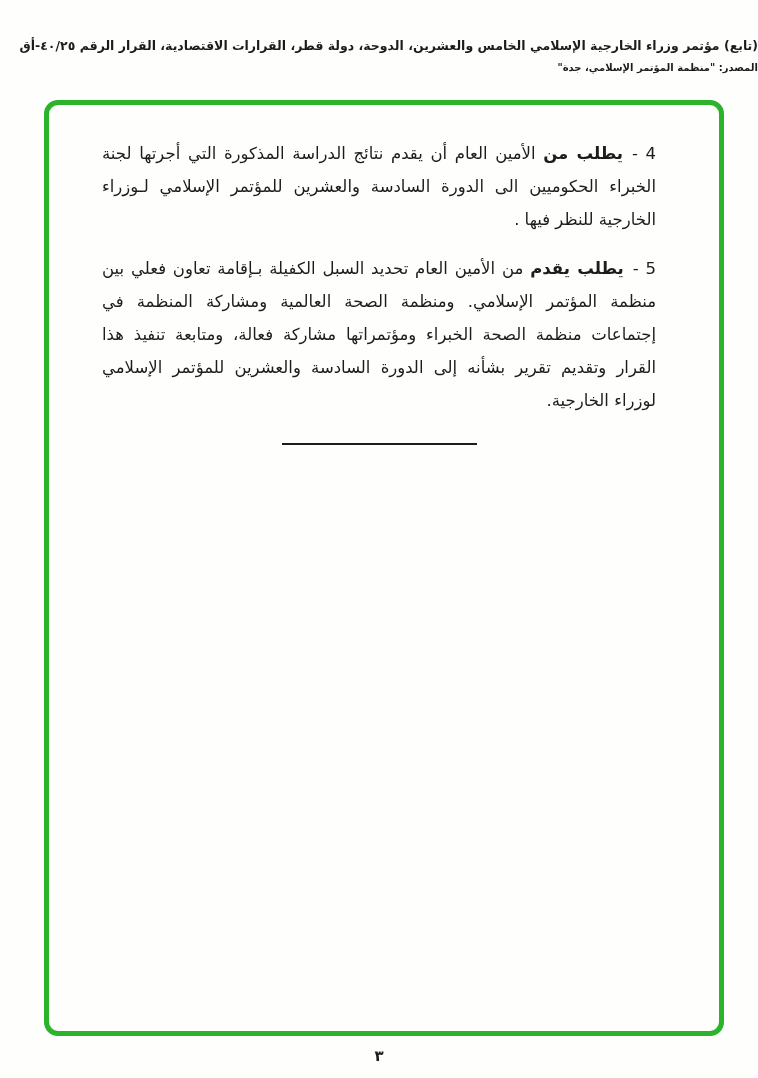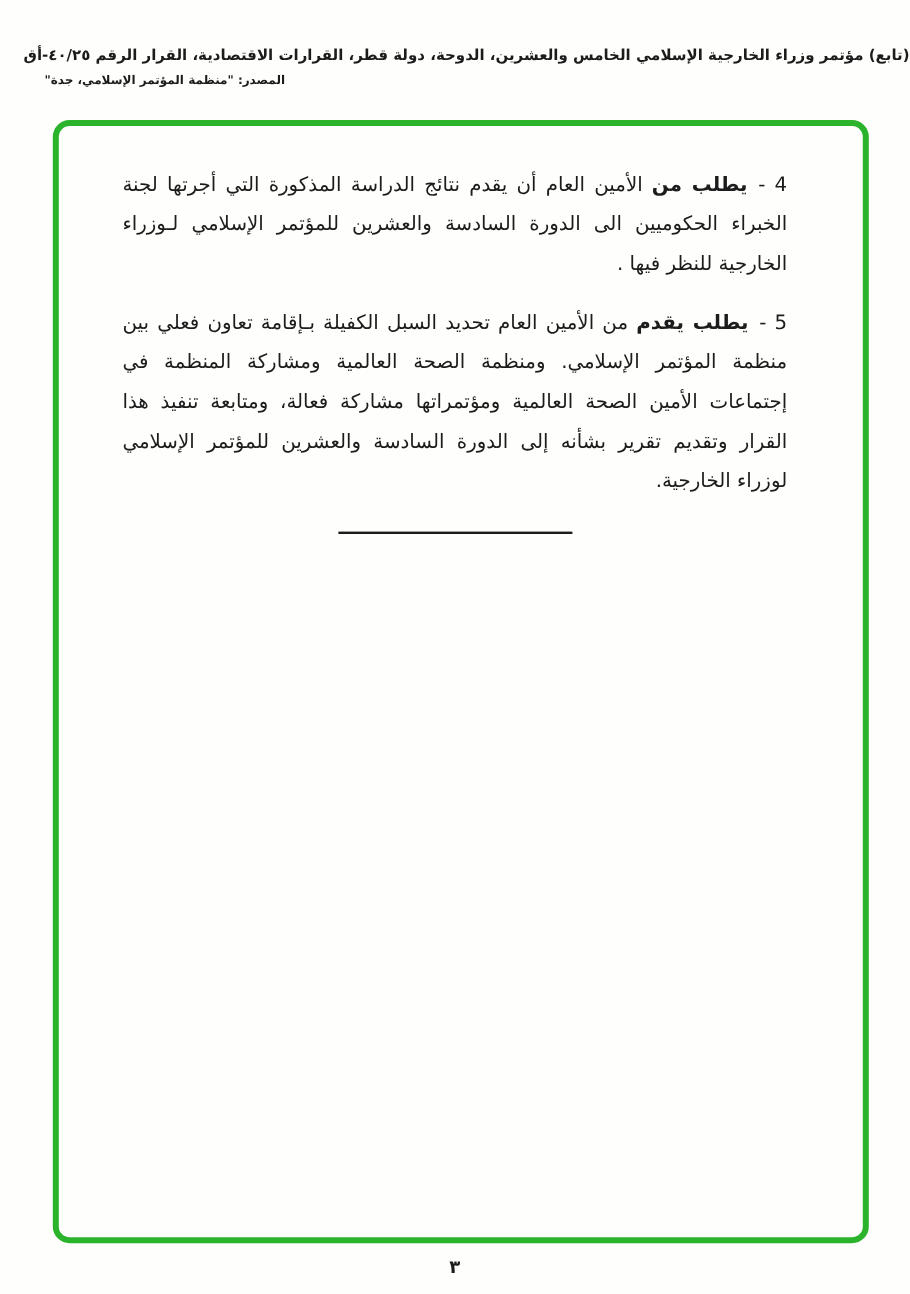--- a/index.html
+++ b/index.html
@@ -12,21 +12,21 @@
     background: #fefefc;
     font-family: "DejaVu Sans", sans-serif;
     color: var(--ink, #1c1c1c);
   }
   .page { position: absolute; inset: 0; }
 
   
   .doc-header {
     position: absolute;
     top: 38px; left: 0; right: 0;
-    text-align: left;
+    text-align: right;
     direction: rtl;
     padding-left: 37px;
   }
   .doc-title {
     font-size: 12.5px;
     font-weight: bold;
     white-space: nowrap;
     color: var(--ink, #1c1c1c);
   }
   .doc-source {
@@ -92,21 +92,21 @@
 
   <div class="frame"></div>
 
   <main class="content">
 
     <p class="item">
       <span class="marker">4 -</span><span class="lead">يطلب من</span><span> الأمين العام أن يقدم نتائج الدراسة المذكورة التي أجرتها لجنة الخبراء الحكوميين الى الدورة السادسة والعشرين للمؤتمر الإسلامي لـوزراء الخارجية للنظر فيها .</span>
     </p>
 
     <p class="item">
-      <span class="marker">5 -</span><span class="lead">يطلب يقدم</span><span> من الأمين العام تحديد السبل الكفيلة بـإقامة تعاون فعلي بين منظمة المؤتمر الإسلامي. ومنظمة الصحة العالمية ومشاركة المنظمة في إجتماعات الأمين الصحة العالمية ومؤتمراتها مشاركة فعالة، ومتابعة تنفيذ هذا القرار وتقديم تقرير بشأنه إلى الدورة السادسة والعشرين للمؤتمر الإسلامي لوزراء الخارجية.</span>
+      <span class="marker">5 -</span><span class="lead">يطلب يقدم</span><span> من الأمين العام تحديد السبل الكفيلة بـإقامة تعاون فعلي بين منظمة المؤتمر الإسلامي. ومنظمة الصحة العالمية ومشاركة المنظمة في إجتماعات منظمة الصحة الخبراء ومؤتمراتها مشاركة فعالة، ومتابعة تنفيذ هذا القرار وتقديم تقرير بشأنه إلى الدورة السادسة والعشرين للمؤتمر الإسلامي لوزراء الخارجية.</span>
     </p>
 
     <div class="separator"></div>
 
   </main>
 
   <div class="page-number">٣</div>
 
 </div>
 

